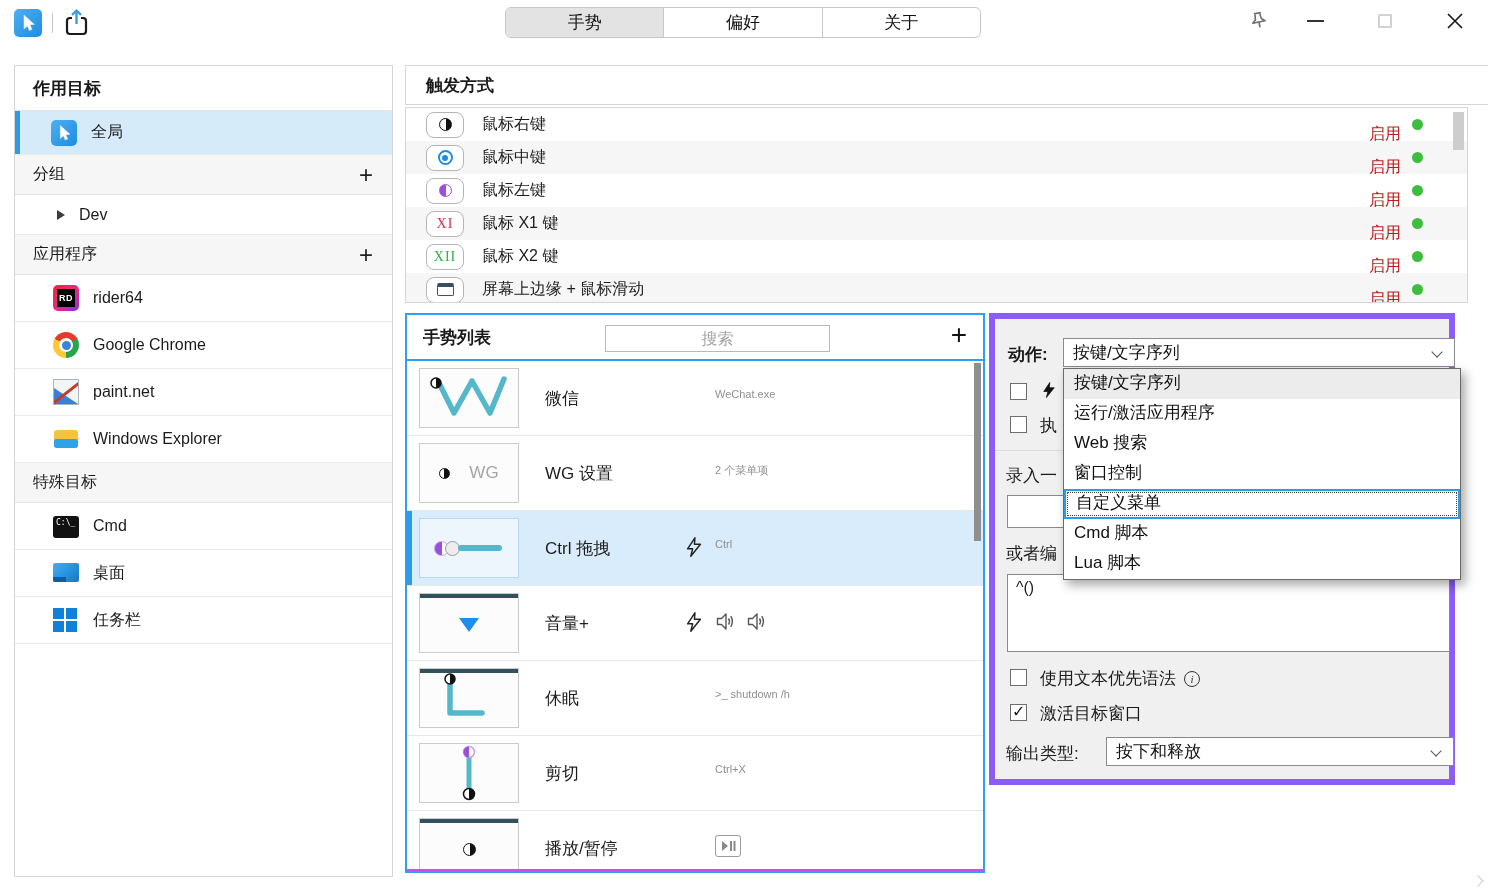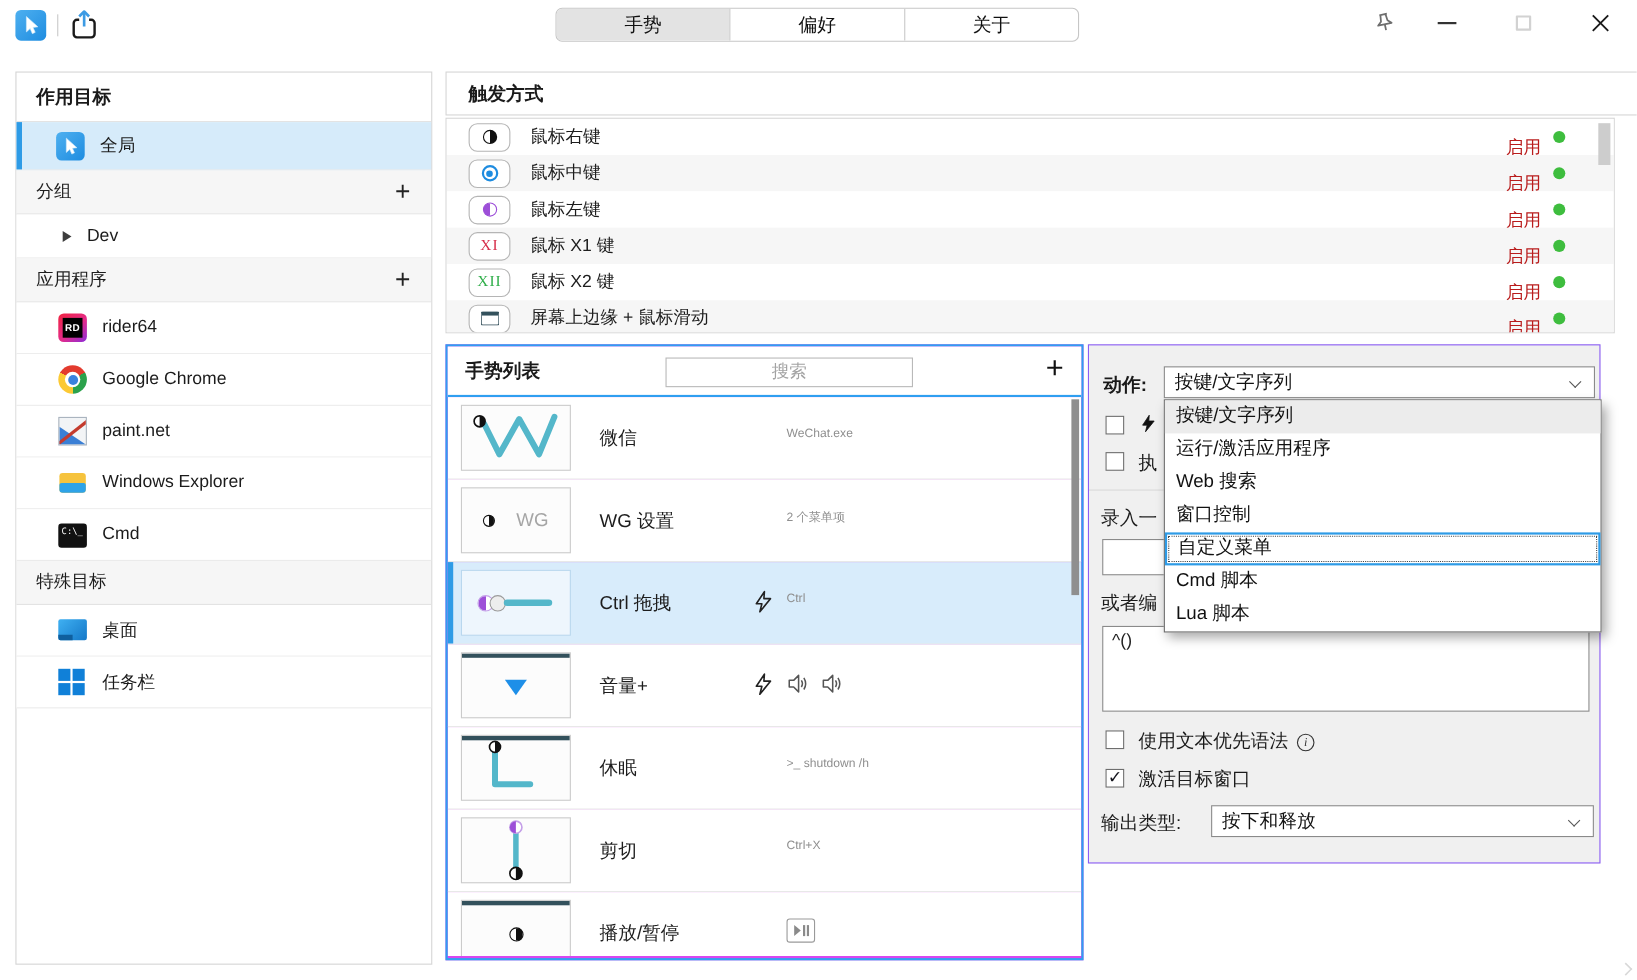--- a/index.html
+++ b/index.html
@@ -106,21 +106,21 @@
   .gest-extra { position:absolute; left:308px; top:27px; font-size:11px; color:#8f8f8f; }
   .gest-flash { position:absolute; left:276px; top:24px; }
   .gest-speakers { position:absolute; left:308px; top:26px; display:flex; gap:10px; }
   .gest-scroll { position:absolute; right:2px; top:2px; width:7px; height:504px; }
   .gest-thumb { position:absolute; left:0; top:0; width:7px; height:178px; background:#8f8f8f; }
   .topbar { position:absolute; left:0; top:0; right:0; height:4px; background:#33515c; }
   .tri-down { position:absolute; left:50%; top:24px; transform:translateX(-50%); width:0; height:0; border-left:10px solid transparent; border-right:10px solid transparent; border-top:14px solid #1e8fe8; }
   .pp-box { position:absolute; left:308px; top:24px; width:26px; height:22px; border:1px solid #9a9a9a; border-radius:3px; display:flex; align-items:center; justify-content:center; background:#fff; }
 
   
-  .act-panel { position:absolute; left:989px; top:313px; width:466px; height:472px; background:#f0f0f0; border:1px solid #8b5cf6; }
+  .act-panel { position:absolute; left:989px; top:313px; width:466px; height:472px; background:#f0f0f0; border:6px solid #8b5cf6; }
   .act-label { position:absolute; left:13px; top:24px; font-size:17px; font-weight:bold; }
   .select { position:absolute; height:29px; border:1px solid #8a8a8a; background:#fff; font-size:17px; line-height:27px; padding-left:9px; color:#111; cursor:pointer; }
   .select::after { content:""; position:absolute; right:13px; top:9px; width:7px; height:7px; border-right:1.5px solid #555; border-bottom:1.5px solid #555; transform:rotate(45deg); }
   .act-select { left:68px; top:19px; width:392px; }
   .out-select { left:111px; top:418px; width:348px; }
   .checkbox { position:absolute; width:17px; height:17px; border:1px solid #6e6e6e; background:#fff; cursor:pointer; }
   .checkbox.checked::after { content:"\2713"; position:absolute; left:1px; top:-3px; font-size:16px; font-weight:bold; color:#14141c; }
   .cb-label { position:absolute; font-size:17px; color:#1b1b1b; }
   .act-divider { position:absolute; left:0; top:131px; width:466px; height:1px; background:#dadada; }
   .act-input { position:absolute; left:12px; top:176px; width:392px; height:33px; border:1px solid #8a8a8a; background:#fff; outline:none; font-size:16px; padding:0 8px; }
@@ -223,27 +223,27 @@
       <span class="sb-label">Google Chrome</span>
     </div>
     <div class="sb-row item">
       <div class="sb-icon ic-paint"></div>
       <span class="sb-label">paint.net</span>
     </div>
     <div class="sb-row item">
       <div class="sb-icon ic-folder"></div>
       <span class="sb-label">Windows Explorer</span>
     </div>
+    <div class="sb-row section">
+      <span class="sb-label">特殊目标</span>
+    </div>
+
     <div class="sb-row item">
       <div class="sb-icon ic-cmd"></div>
       <span class="sb-label">Cmd</span>
-    </div>
-
-    <div class="sb-row section">
-      <span class="sb-label">特殊目标</span>
     </div>
 
     <div class="sb-row item">
       <div class="sb-icon ic-desktop"></div>
       <span class="sb-label">桌面</span>
     </div>
     <div class="sb-row item">
       <div class="sb-icon ic-win">
           <span></span>
           <span></span>

